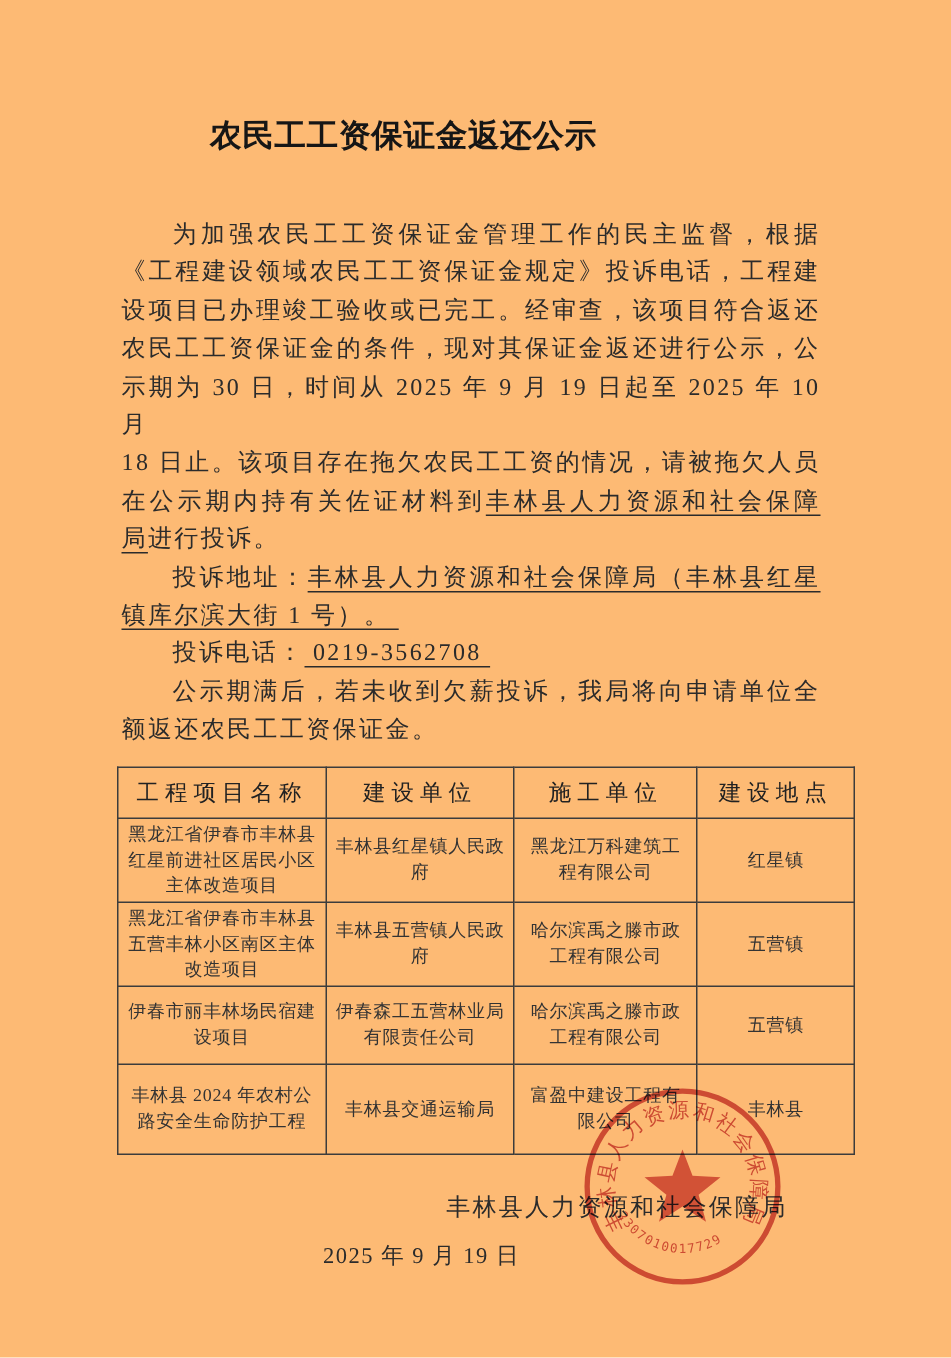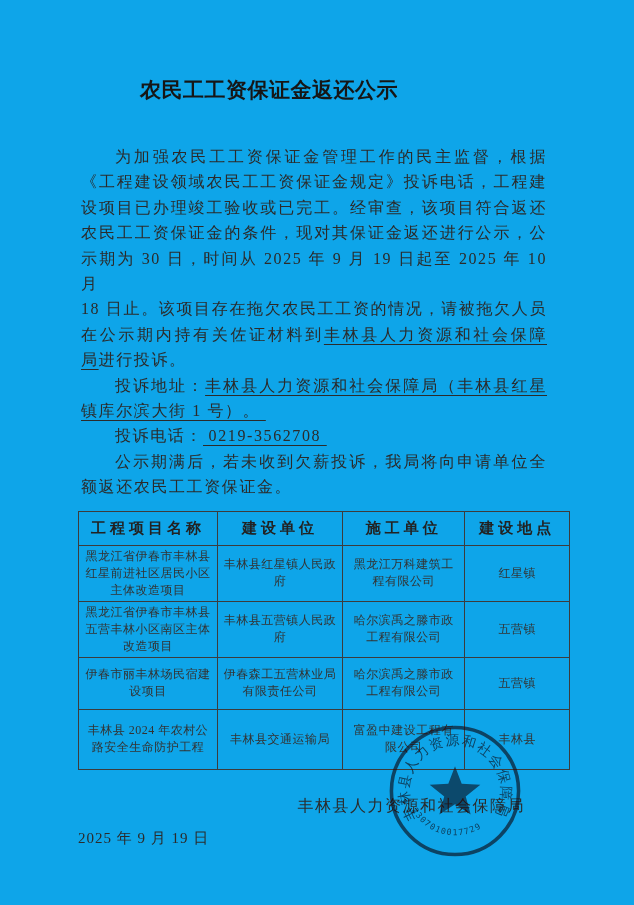--- a/index.html
+++ b/index.html
@@ -6,21 +6,21 @@
   body{
     width:634px;height:905px;
     background:#fdfdfd;
     font-family:"Liberation Serif","DejaVu Serif",serif;
     color:#262626;
     position:relative;
     overflow:hidden;
   }
   .page{
     position:absolute;left:0;top:0;width:634px;height:905px;
-    background:#0ea5e9;
+    background:#fdba74;
   }
   .content{
     position:absolute;left:78px;top:0;width:492px;
   }
   .doc-title{
     margin-top:76px;
     padding-left:62px;
     font-size:21px;
     font-weight:bold;
     color:#161616;
@@ -62,21 +62,21 @@
   .notice-table td,.notice-table th{
     border:1.4px solid #3c3c3c;
     text-align:center;
     vertical-align:middle;
     padding:2px 5px;
     box-sizing:border-box;
   }
   .notice-table th{
     height:34px;
     font-size:15px;
-    font-weight:bold;
+    font-weight:normal;
     letter-spacing:4px;
     color:#222;
   }
   .notice-table td{
     font-size:12px;
     line-height:17px;
     letter-spacing:0.5px;
     color:#333;
   }
   .notice-table tr.r0 td{height:52px;}
@@ -93,21 +93,21 @@
   }
   .sig-org{
     text-align:right;
     padding-right:45px;
     font-size:16px;
     letter-spacing:1.5px;
     color:#2b2b2b;
     line-height:24px;
   }
   .sig-date{
-    text-align:left;
+    text-align:center;
     padding-right:86px;
     font-size:15px;
     letter-spacing:1px;
     color:#2b2b2b;
     line-height:24px;
     margin-top:8px;
   }
   .seal{
     position:absolute;
     left:386px;top:722px;

